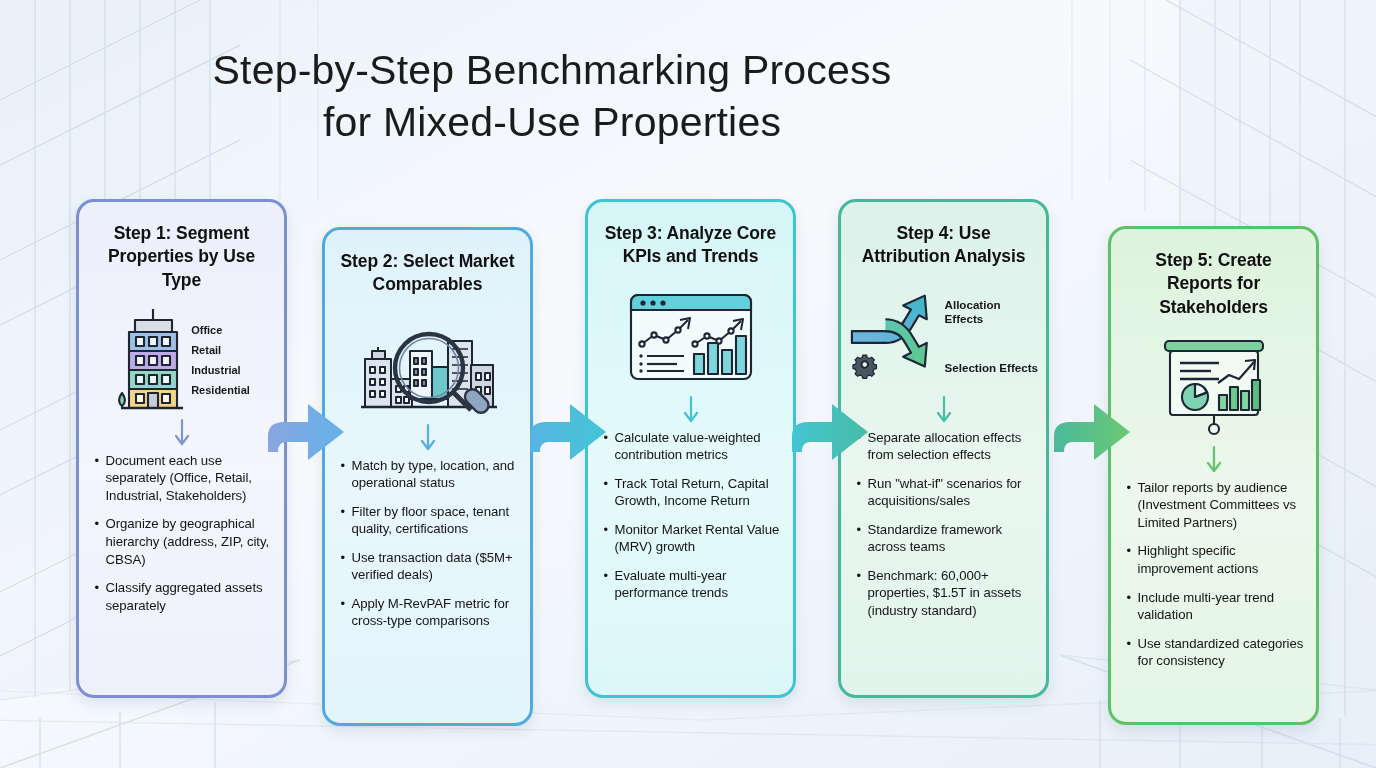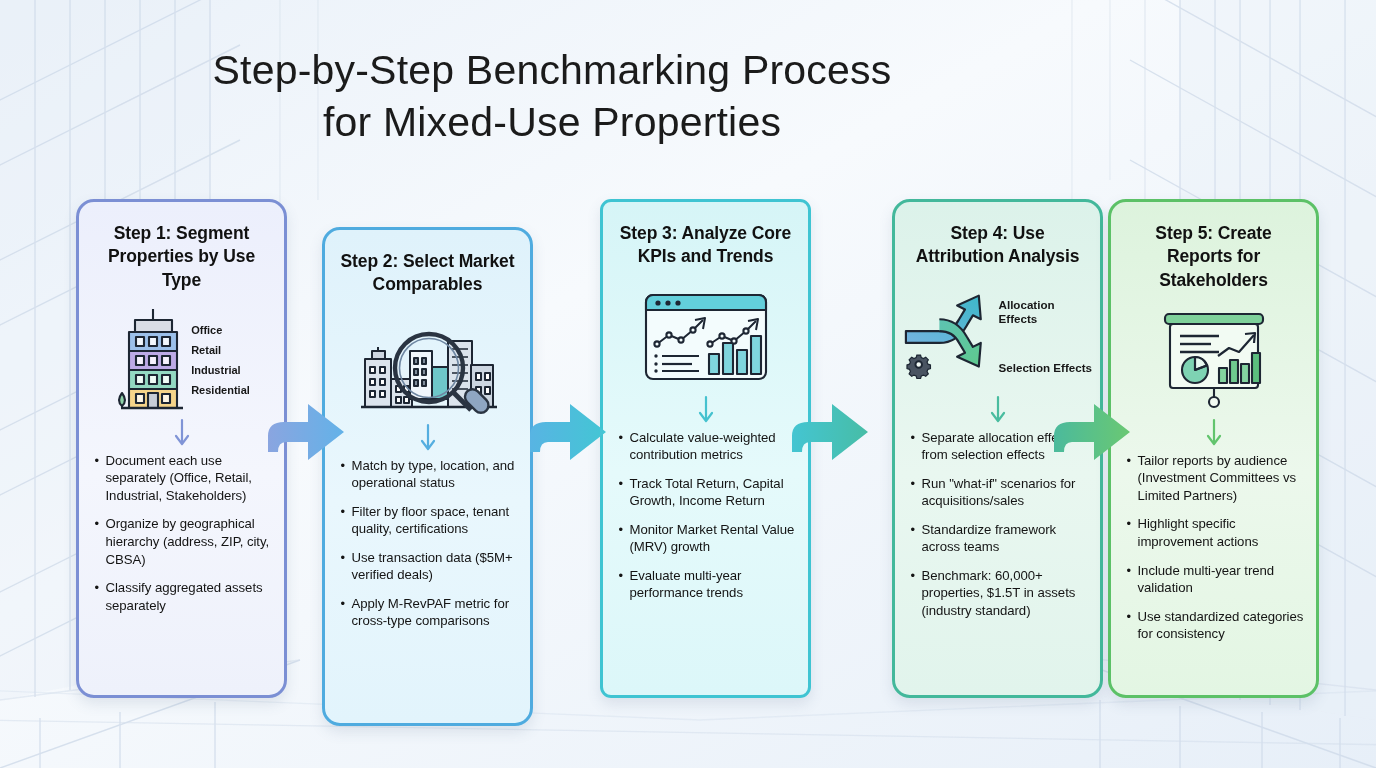--- a/index.html
+++ b/index.html
@@ -65,22 +65,22 @@
     border-radius: 18px;
     border: 3px solid #888;
     box-shadow: 0 6px 14px rgba(70,90,120,.13);
     overflow: hidden;
     display: flex;
     flex-direction: column;
     align-items: center;
   }
   .card:nth-child(1) { left: 76px; }
   .card:nth-child(2) { left: 322px; margin-top: 28px; }
-  .card:nth-child(3) { left: 600px; border-radius: 11px; }
-  .card:nth-child(4) { left: 892px; }
+  .card:nth-child(3) { left: 585px; }
+  .card:nth-child(4) { left: 838px; }
   .card:nth-child(5) { left: 1108px; }
 
   .card-title {
     margin-top: 20px;
     width: 180px;
     text-align: center;
     font-size: 17.5px;
     font-weight: bold;
     line-height: 1.33;
     color: #111;
@@ -500,21 +500,21 @@
             <span class="dot">•</span>
             <span class="txt">Standardize framework across teams</span>
           </div>
         <div class="bullet">
             <span class="dot">•</span>
             <span class="txt">Benchmark: 60,000+ properties, $1.5T in assets (industry standard)</span>
           </div>
       </div>
     </div>
 
-    <div class="card" style="border-color:#5cc167; background:linear-gradient(180deg,#ddf3dd 0%,#ecf8ec 55%,#e3f6e3 100%);">
+    <div class="card" style="border-color:#5cc167; background:linear-gradient(180deg,#ddf3dd 0%,#ecf8ec 55%,#e3f6e3 100%);margin-top:27px;">
       <div class="card-title">Step 5: Create Reports for Stakeholders</div>
       <div class="icon-zone">
         <svg width="110" height="100" viewBox="0 0 110 100">
           <g stroke="#1d2633" stroke-width="2.1" fill="none" stroke-linejoin="round">
             <rect x="6" y="4" width="98" height="10" rx="4" fill="#7ed19a"></rect>
             <rect x="11" y="14" width="88" height="64" rx="3" fill="#f2fbf3"></rect>
 
             <line x1="21" y1="26" x2="60" y2="26" stroke-width="2.4"></line>
             <line x1="21" y1="34" x2="52" y2="34" stroke-width="2.4"></line>
             <line x1="21" y1="42" x2="60" y2="42" stroke-width="2.4"></line>

